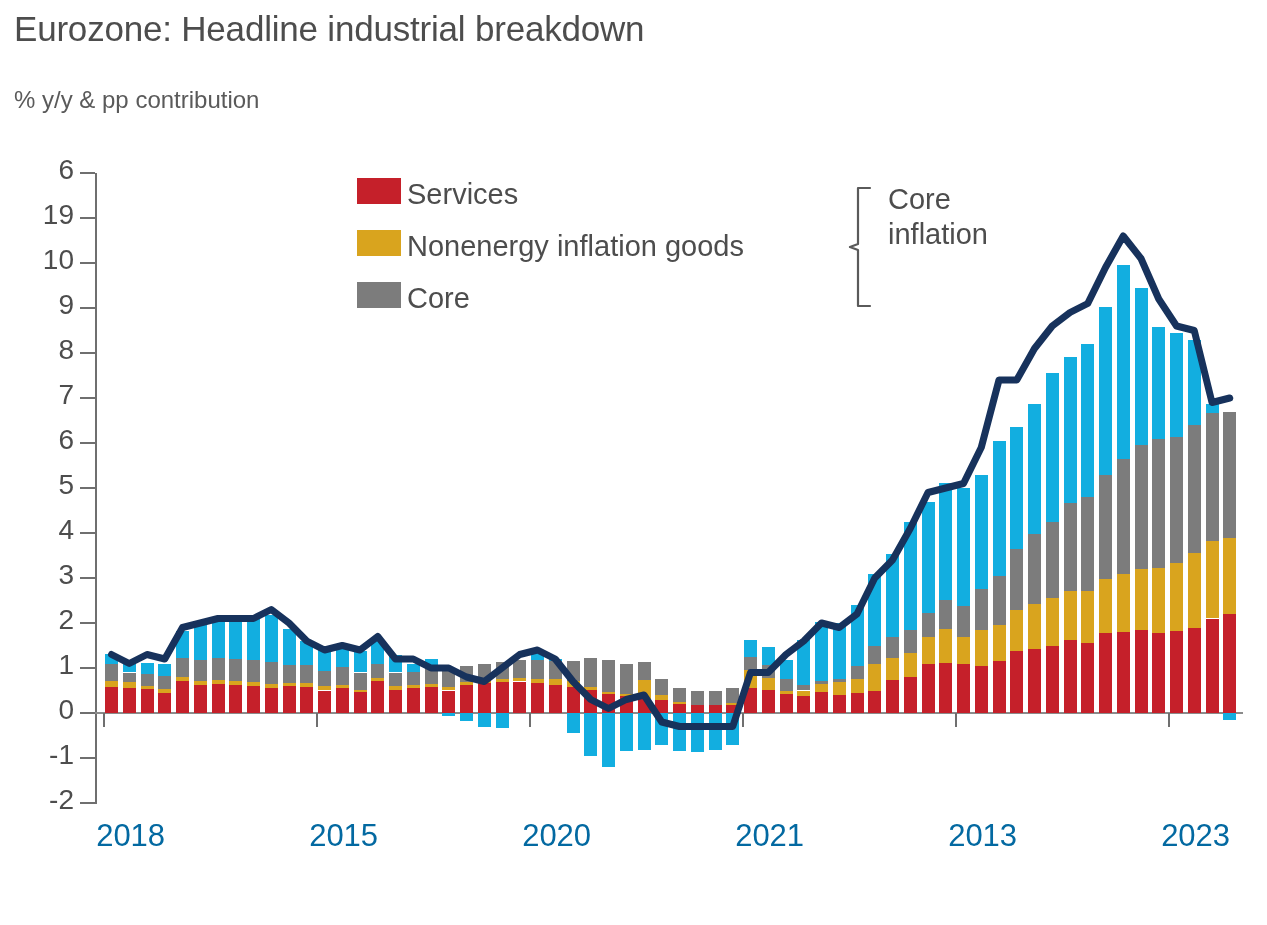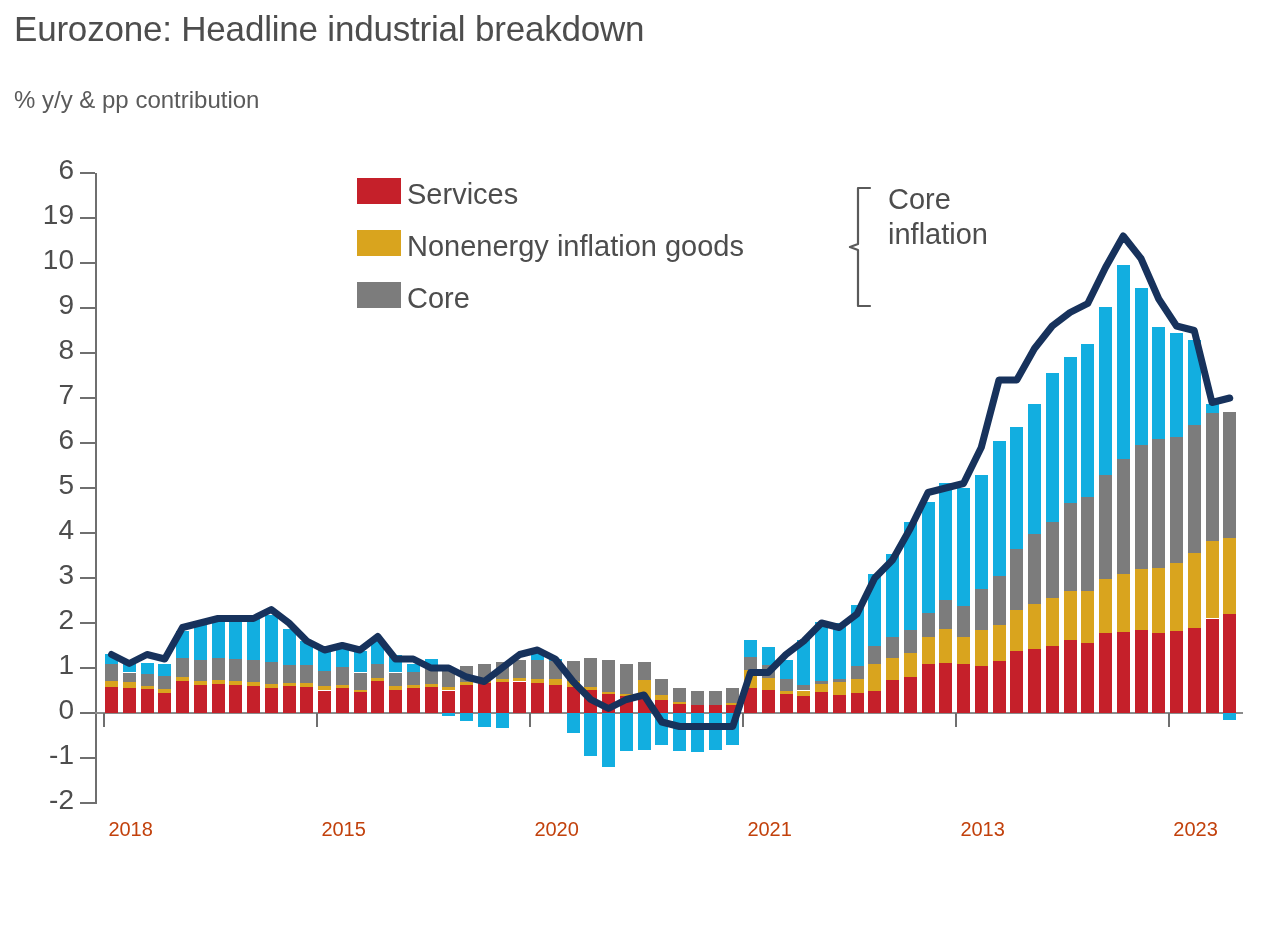--- a/index.html
+++ b/index.html
@@ -40,21 +40,21 @@
     position:absolute;right:0;width:62px;text-align:right;
     font-size:28px;color:#4d4d4d;line-height:1;
   }
   #ylabels{position:absolute;left:0px;top:0px;width:74px;height:925px;}
 
   .xtick{
     position:absolute;width:2px;height:14px;background:#6f6f6f;top:713px;
   }
   .xlabel{
     position:absolute;top:818px;
-    font-size:20px;color:#c2410c;text-align:center;
+    font-size:31px;color:#0369a1;text-align:center;
     transform:translateX(-50%);white-space:nowrap;
   }
   #zeroline{
     position:absolute;left:95px;top:712px;width:1148px;height:2px;background:#8b8b8b;
   }
 
   
   .bar{position:absolute;}
   .seg{position:absolute;width:100%;}
 

